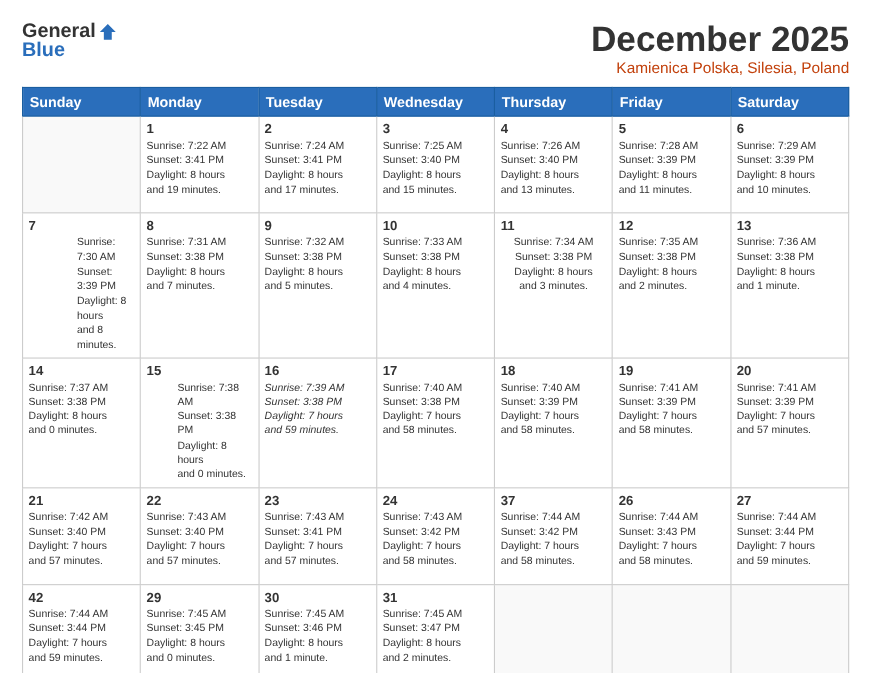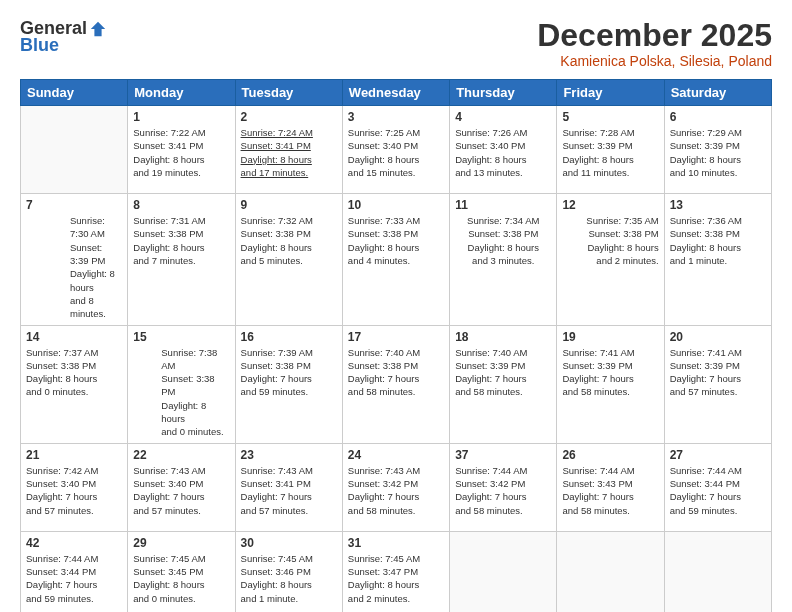--- a/index.html
+++ b/index.html
@@ -138,21 +138,21 @@
           <td class="empty"></td>
           <td>
             <span class="day-num">1</span>
             <div class="day-info" style="white-space: pre-line;">Sunrise: 7:22 AM
 Sunset: 3:41 PM
 Daylight: 8 hours
 and 19 minutes.</div>
           </td>
           <td>
             <span class="day-num">2</span>
-            <div class="day-info" style="white-space: pre-line; text-decoration: underline;">Sunrise: 7:24 AM
+            <div class="day-info" style="white-space: pre-line;">Sunrise: 7:24 AM
 Sunset: 3:41 PM
 Daylight: 8 hours
 and 17 minutes.</div>
           </td>
           <td>
             <span class="day-num">3</span>
             <div class="day-info" style="white-space: pre-line;">Sunrise: 7:25 AM
 Sunset: 3:40 PM
 Daylight: 8 hours
 and 15 minutes.</div>
@@ -210,21 +210,21 @@
           </td>
           <td>
             <span class="day-num">11</span>
             <div class="day-info" style="white-space: pre-line; text-align: center;">Sunrise: 7:34 AM
 Sunset: 3:38 PM
 Daylight: 8 hours
 and 3 minutes.</div>
           </td>
           <td>
             <span class="day-num">12</span>
-            <div class="day-info" style="white-space: pre-line; text-align: right;">Sunrise: 7:35 AM
+            <div class="day-info" style="white-space: pre-line;">Sunrise: 7:35 AM
 Sunset: 3:38 PM
 Daylight: 8 hours
 and 2 minutes.</div>
           </td>
           <td>
             <span class="day-num">13</span>
             <div class="day-info" style="white-space: pre-line;">Sunrise: 7:36 AM
 Sunset: 3:38 PM
 Daylight: 8 hours
 and 1 minute.</div>
@@ -240,21 +240,21 @@
           </td>
           <td>
             <span class="day-num">15</span>
             <div class="day-info" style="white-space: pre-line; margin-left: 28px;">Sunrise: 7:38 AM
 Sunset: 3:38 PM
 Daylight: 8 hours
 and 0 minutes.</div>
           </td>
           <td>
             <span class="day-num">16</span>
-            <div class="day-info" style="white-space: pre-line;">Sunrise: 7:39 AM
+            <div class="day-info" style="white-space: pre-line; font-style: italic;">Sunrise: 7:39 AM
 Sunset: 3:38 PM
 Daylight: 7 hours
 and 59 minutes.</div>
           </td>
           <td>
             <span class="day-num">17</span>
             <div class="day-info" style="white-space: pre-line;">Sunrise: 7:40 AM
 Sunset: 3:38 PM
 Daylight: 7 hours
 and 58 minutes.</div>

